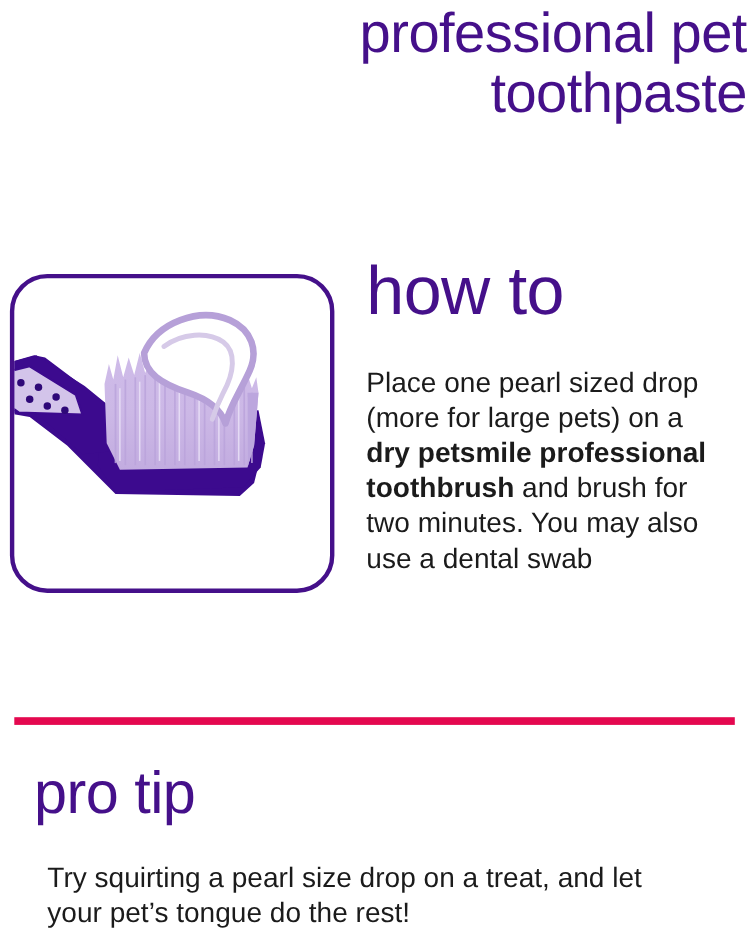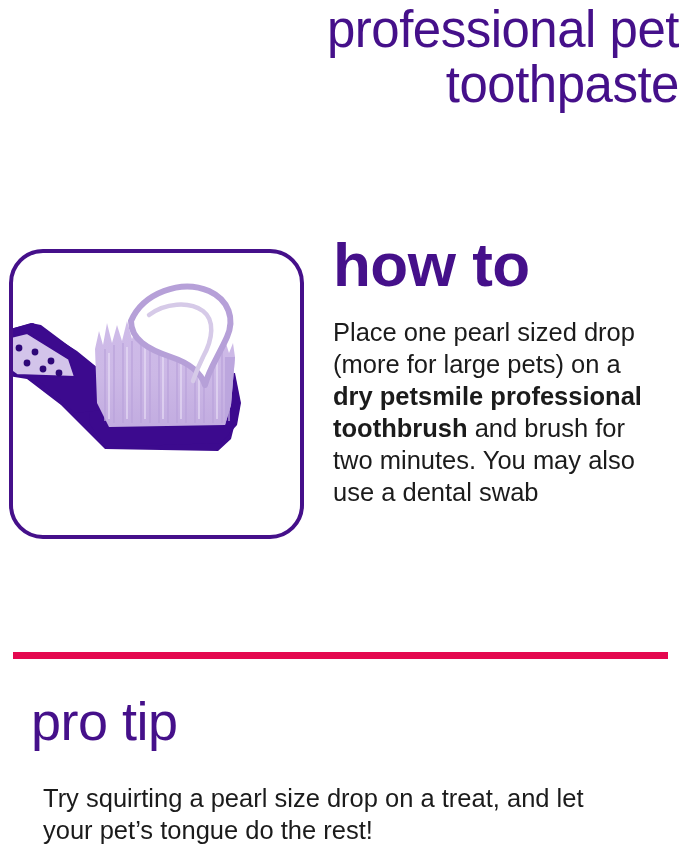--- a/index.html
+++ b/index.html
@@ -51,27 +51,27 @@
   }
 
   
   .howto-heading {
     position: absolute;
     left: 333px;
     top: 232px;
     color: #45108A;
     font-size: 62px;
     line-height: 66px;
-    font-weight: 700;
+    font-weight: 400;
     letter-spacing: -0.5px;
   }
   .howto-body {
     position: absolute;
     left: 333px;
-    top: 316px;
+    top: 332px;
     width: 340px;
     color: #1b1b1b;
     font-size: 25.5px;
     line-height: 32px;
     font-weight: 400;
   }
   .howto-body .ln { white-space: nowrap; }
   .howto-body b { font-weight: 700; text-align: center; }
 
   

